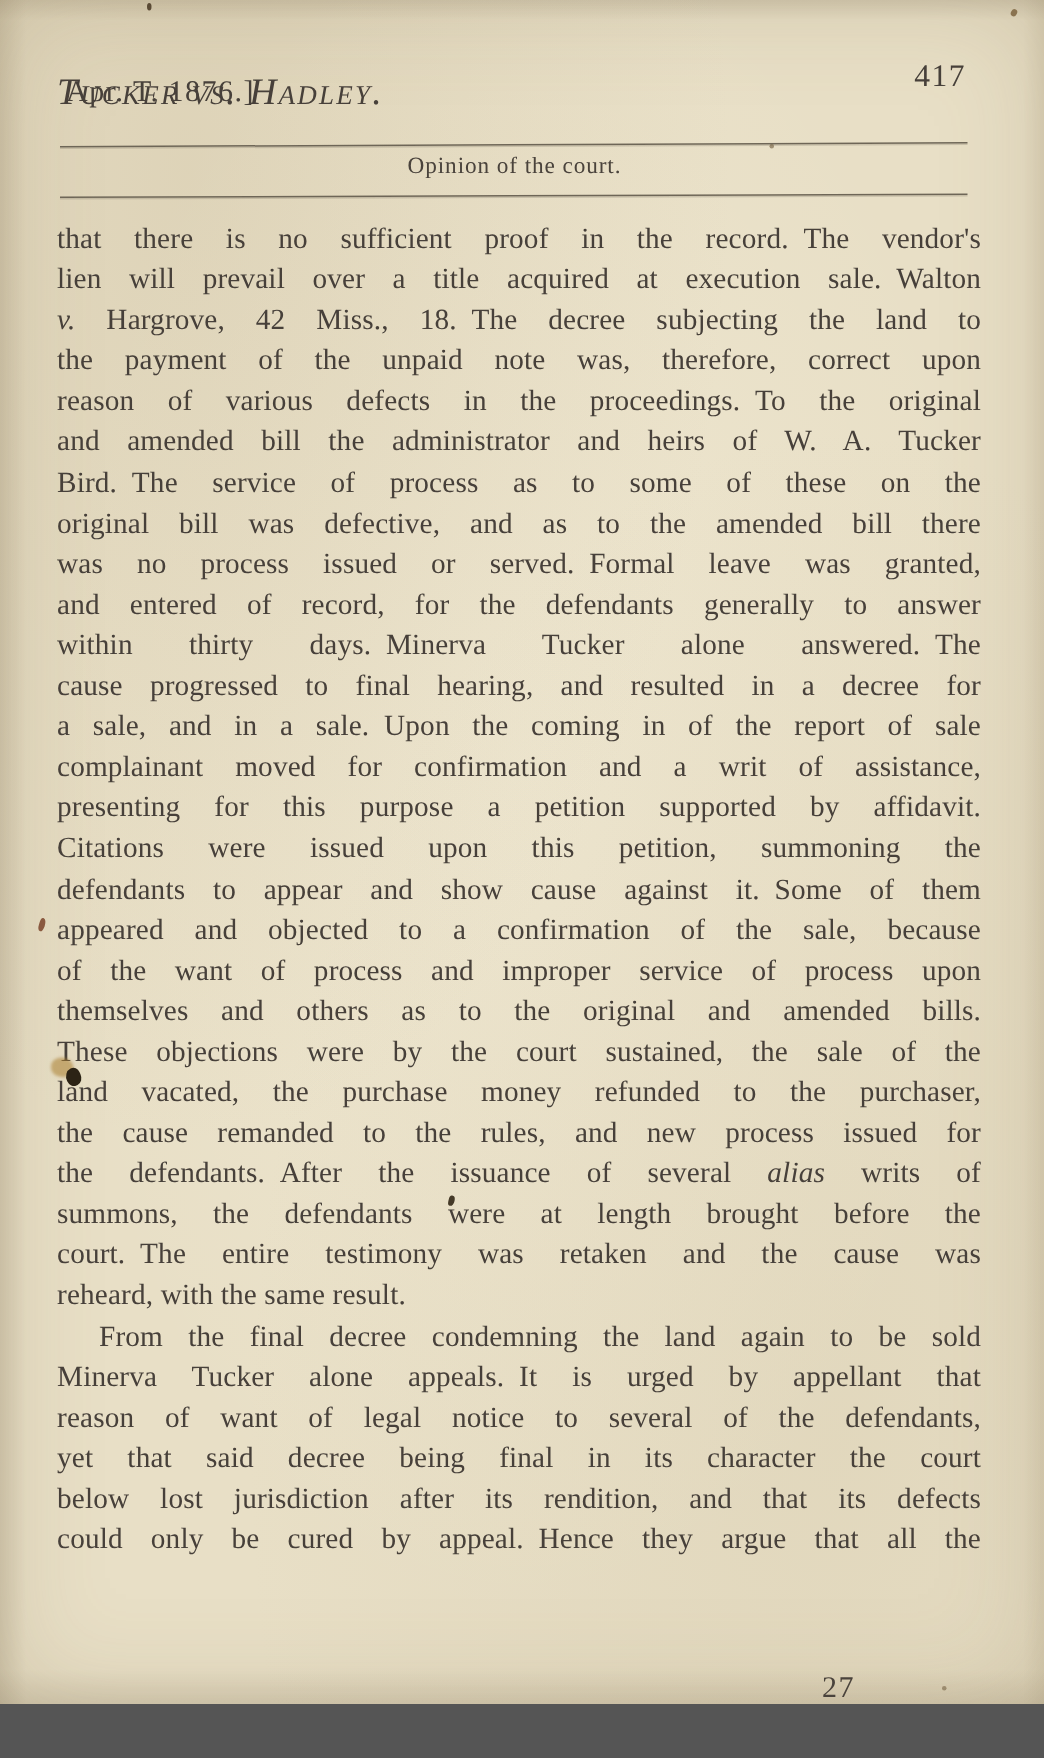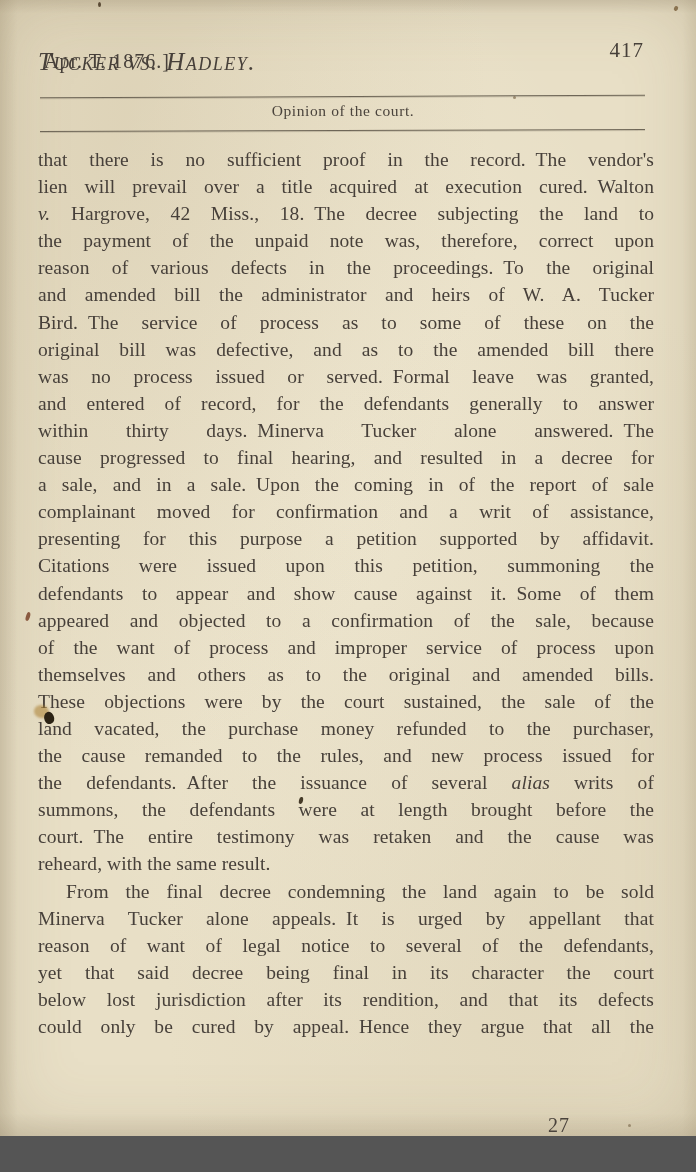--- a/index.html
+++ b/index.html
@@ -97,21 +97,21 @@
   <div class="header-left">Apr. T. 1876.]</div>
   <div class="header-center">Tucker vs. Hadley.</div>
   <div class="header-right">417</div>
 
   <div class="rule rule-top"></div>
   <div class="section-heading">Opinion of the court.</div>
   <div class="rule rule-bottom"></div>
 
   <div class="body-text">
       <div class="line">that there is no sufficient proof in the record. The vendor's</div>
-      <div class="line">lien will prevail over a title acquired at execution cured. Walton</div>
+      <div class="line">lien will prevail over a title acquired at execution sale. Walton</div>
       <div class="line"><i>v.</i><span> Hargrove, 42 Miss., 18. The decree subjecting the land to</span></div>
       <div class="line">the payment of the unpaid note was, therefore, correct upon</div>
       <div class="line">reason of various defects in the proceedings. To the original</div>
       <div class="line">and amended bill the administrator and heirs of W. A. Tucker</div>
       <div class="line">Bird. The service of process as to some of these on the</div>
       <div class="line">original bill was defective, and as to the amended bill there</div>
       <div class="line">was no process issued or served. Formal leave was granted,</div>
       <div class="line">and entered of record, for the defendants generally to answer</div>
       <div class="line">within thirty days. Minerva Tucker alone answered. The</div>
       <div class="line">cause progressed to final hearing, and resulted in a decree for</div>

